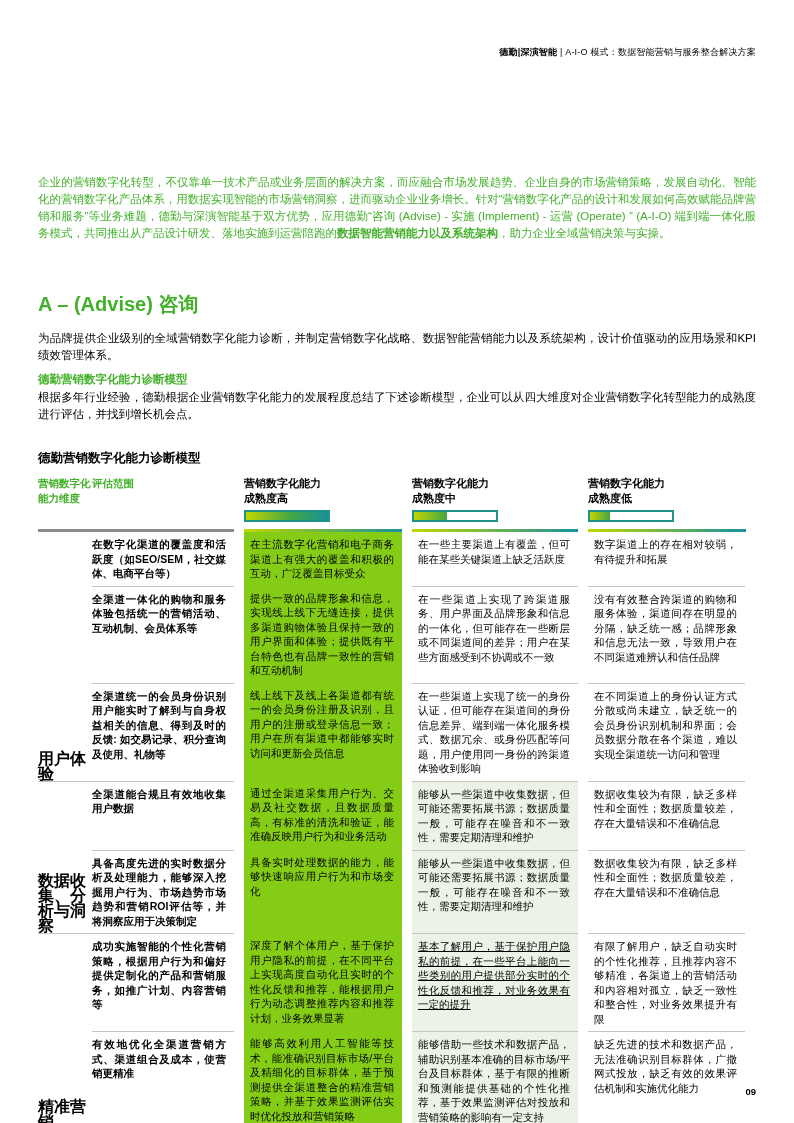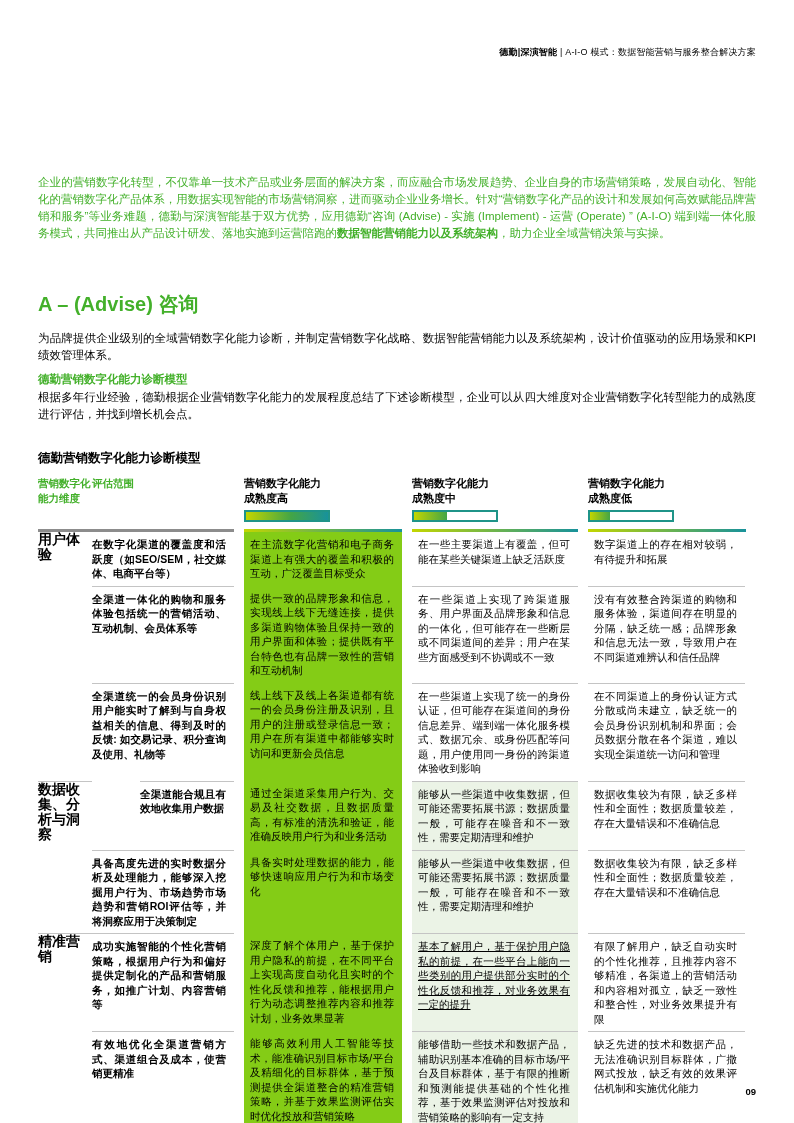--- a/index.html
+++ b/index.html
@@ -33,22 +33,22 @@
   .th-label { color:#000; font-weight:bold; font-size:11px; line-height:15px; }
   .bar { width:86px; height:12px; border:2px solid #1F9488; background:#fff; margin-top:4px; overflow:hidden; }
   .bar-fill { height:100%; background:linear-gradient(90deg,#C3D600,#43A546); }
   .bar-full { border-color:#1F9488; }
   .bar-full .bar-fill { background:linear-gradient(90deg,#C3D600 0%,#43A546 55%,#18929B 100%); }
   .rule { grid-row:1; align-self:end; height:3px; margin-right:10px; }
   .rule-gray { background:#8C8C8C; }
   .rule-grad { background:linear-gradient(90deg,#C3D600,#18929B); }
 
   
-  .dim { display:flex; align-items:flex-start; padding-right:4px;
-         font-size:14px; font-weight:bold; color:#000; line-height:15px; }
+  .dim { display:flex; align-items:flex-end; padding-right:4px;
+         font-size:16px; font-weight:bold; color:#000; line-height:15px; }
   .dim.group-sep { border-top:1px solid #C4C4C4; }
   .cell-inner { font-size:10.5px; line-height:14.5px; color:#000; text-align:justify;
                 padding:5px 8px 5px 6px; margin-right:10px; height:100%; }
   .scope .cell-inner { font-weight:bold; padding-left:0; margin-right:10px; }
   .sep .cell-inner { border-top:1px solid #C4C4C4; }
   .bg-high .cell-inner { background:#84cc16; }
   .bg-mid .cell-inner { background:#EBF3E6; }
   .last-col .cell-inner { margin-right:11px; }
 
   .pagenum { position:absolute; top:1086px; right:38px; font-size:9.5px; font-weight:bold; color:#000; }
@@ -142,21 +142,21 @@
       </div>
       <div class="td  sep" style="grid-area: 4 / 4;">
         <div class="cell-inner">在一些渠道上实现了统一的身份认证，但可能存在渠道间的身份信息差异、端到端一体化服务模式、数据冗余、或身份匹配等问题，用户使用同一身份的跨渠道体验收到影响</div>
       </div>
       <div class="td last-col sep" style="grid-area: 4 / 5;">
         <div class="cell-inner">在不同渠道上的身份认证方式分散或尚未建立，缺乏统一的会员身份识别机制和界面；会员数据分散在各个渠道，难以实现全渠道统一访问和管理</div>
       </div>
       <div class="dim group-sep" style="grid-area: 5 / 1 / span 2;">
         <span>数据收集、分析与洞察</span>
       </div>
-      <div class="td scope sep" style="grid-area: 5 / 2; margin-left: 48px;">
+      <div class="td scope sep" style="grid-area: 5 / 2;">
         <div class="cell-inner">全渠道能合规且有效地收集用户数据</div>
       </div>
       <div class="td bg-high" style="grid-area: 5 / 3;">
         <div class="cell-inner">通过全渠道采集用户行为、交易及社交数据，且数据质量高，有标准的清洗和验证，能准确反映用户行为和业务活动</div>
       </div>
       <div class="td bg-mid sep" style="grid-area: 5 / 4;">
         <div class="cell-inner">能够从一些渠道中收集数据，但可能还需要拓展书源；数据质量一般，可能存在噪音和不一致性，需要定期清理和维护</div>
       </div>
       <div class="td last-col sep" style="grid-area: 5 / 5;">
         <div class="cell-inner">数据收集较为有限，缺乏多样性和全面性；数据质量较差，存在大量错误和不准确信息</div>

